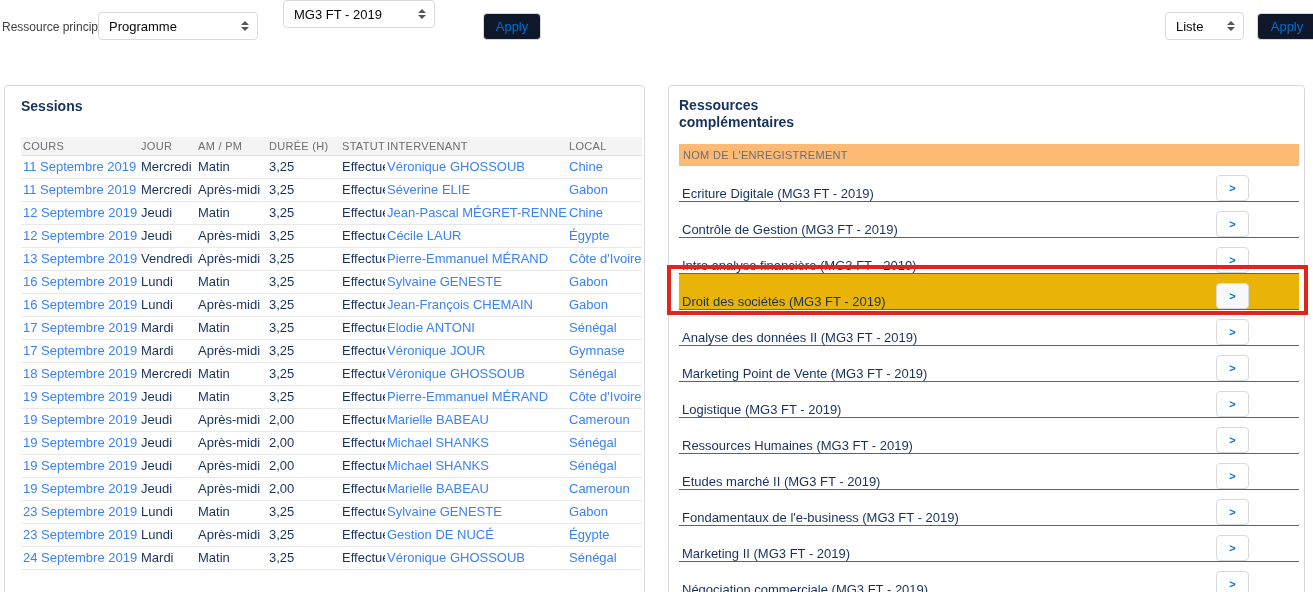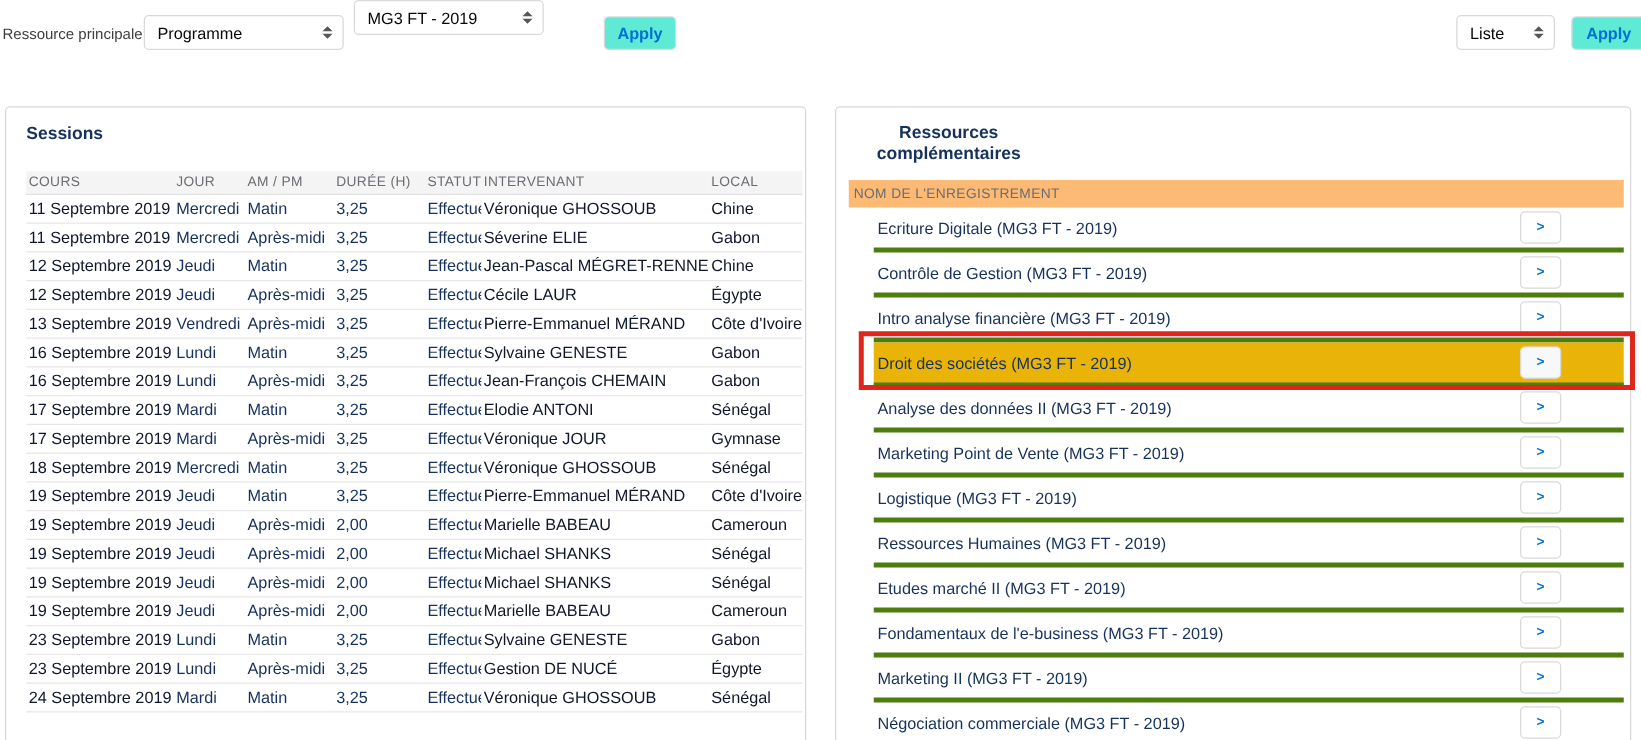--- a/index.html
+++ b/index.html
@@ -10,63 +10,63 @@
     font-family:"Liberation Sans", sans-serif;
   }
 
   
   .lbl-main { position:absolute; left:2px; top:20px; font-size:12px; color:#3e3e3c; }
   .select {
     position:absolute; height:28px; border:1px solid #d9d9d9; border-radius:4px;
     background:#fff; display:flex; align-items:center; justify-content:space-between;
     padding:0 8px 0 10px; font-size:13px; color:#080707; cursor:pointer;
   }
-  #select-type    { left:115px;  top:12px; width:160px; }
+  #select-type    { left:98px;  top:12px; width:160px; }
   #select-program { left:283px;  top:0; width:152px; }
   #select-view    { left:1165px; top:12px; width:79px;  }
   .arrows { display:flex; flex-direction:column; gap:2px; margin-left:8px; }
   .arrows i { display:block; width:0; height:0; border-left:4px solid transparent; border-right:4px solid transparent; }
   .arrows .up   { border-bottom:4px solid #54565b; }
   .arrows .down { border-top:4px solid #54565b; }
   .btn {
     position:absolute; height:27px; border:1px solid #dadada; border-radius:4px;
-    background:#5eead4; color:#0070d2; font-size:13px; display:flex; align-items:center;
-    justify-content:center; cursor:pointer;font-weight:bold;
+    background:#0f172a; color:#0070d2; font-size:13px; display:flex; align-items:center;
+    justify-content:center; cursor:pointer;
   }
   #btn-apply-left  { left:483px;  top:13px; width:58px; }
   #btn-apply-right { left:1257px; top:13px; width:60px; }
 
   
   .card { position:absolute; top:85px; background:#fff; border:1px solid #d8d8d8; border-radius:4px; }
   #sessions-card  { left:4px;   width:641px; height:560px; padding:12px 4px 0 16px; }
   #resources-card { left:668px; width:637px; height:560px; padding:11px 5px 0 10px; }
   .card-title { font-size:14px; font-weight:bold; color:#16325c; line-height:17px; }
-  #resources-card .card-title { width:160px;text-align:center; }
+  #resources-card .card-title { width:160px; }
 
   
   table { width:621px; border-collapse:collapse; table-layout:fixed; font-size:13px; margin-top:22px; }
   thead th {
     background:#f4f4f4; color:#6b6d73; font-weight:normal; font-size:11px;
     text-align:left; height:18px; padding:0 0 0 2px; letter-spacing:.3px;
     border-bottom:1px solid #e0e0e0; white-space:nowrap; overflow:hidden;
   }
   tbody td {
     height:23px; border-bottom:1px solid #e8e8e8; padding:0 0 0 2px;
     white-space:nowrap; overflow:hidden; color:#16325c;
   }
-  .link { color:#0f172a; cursor:pointer; text-decoration:none; }
+  .link { color:#3b82f6; cursor:pointer; text-decoration:none; }
 
   
   .res-header {
     background:#fdba74; color:#6b6d73; font-size:11px; height:22px;
     display:flex; align-items:center; padding-left:4px; margin-top:13px; letter-spacing:.3px;
   }
   .res-item {
-    position:relative; height:36px; display:flex; align-items:center;
-    border-bottom:4px solid #4d7c0f; font-size:13px; color:#16325c; padding-left:3px;margin-left:20px;
+    position:relative; height:36px; display:flex; align-items:flex-end;
+    border-bottom:1px solid #4d7c0f; font-size:13px; color:#16325c; padding-left:3px;
   }
   .res-item .name { flex:1; }
   .chev-btn {
     width:33px; height:26px; border:1px solid #d9d9d9; border-radius:4px; background:#fff;
     color:#0070d2; font-size:11px; font-weight:bold; display:flex; align-items:center;
     justify-content:center; margin-right:50px; cursor:pointer;
   }
   .res-item.highlighted { background:#eab308; }
   .res-item.highlighted .chev-btn { background:#f7f8fa; }
   .highlight-box {

